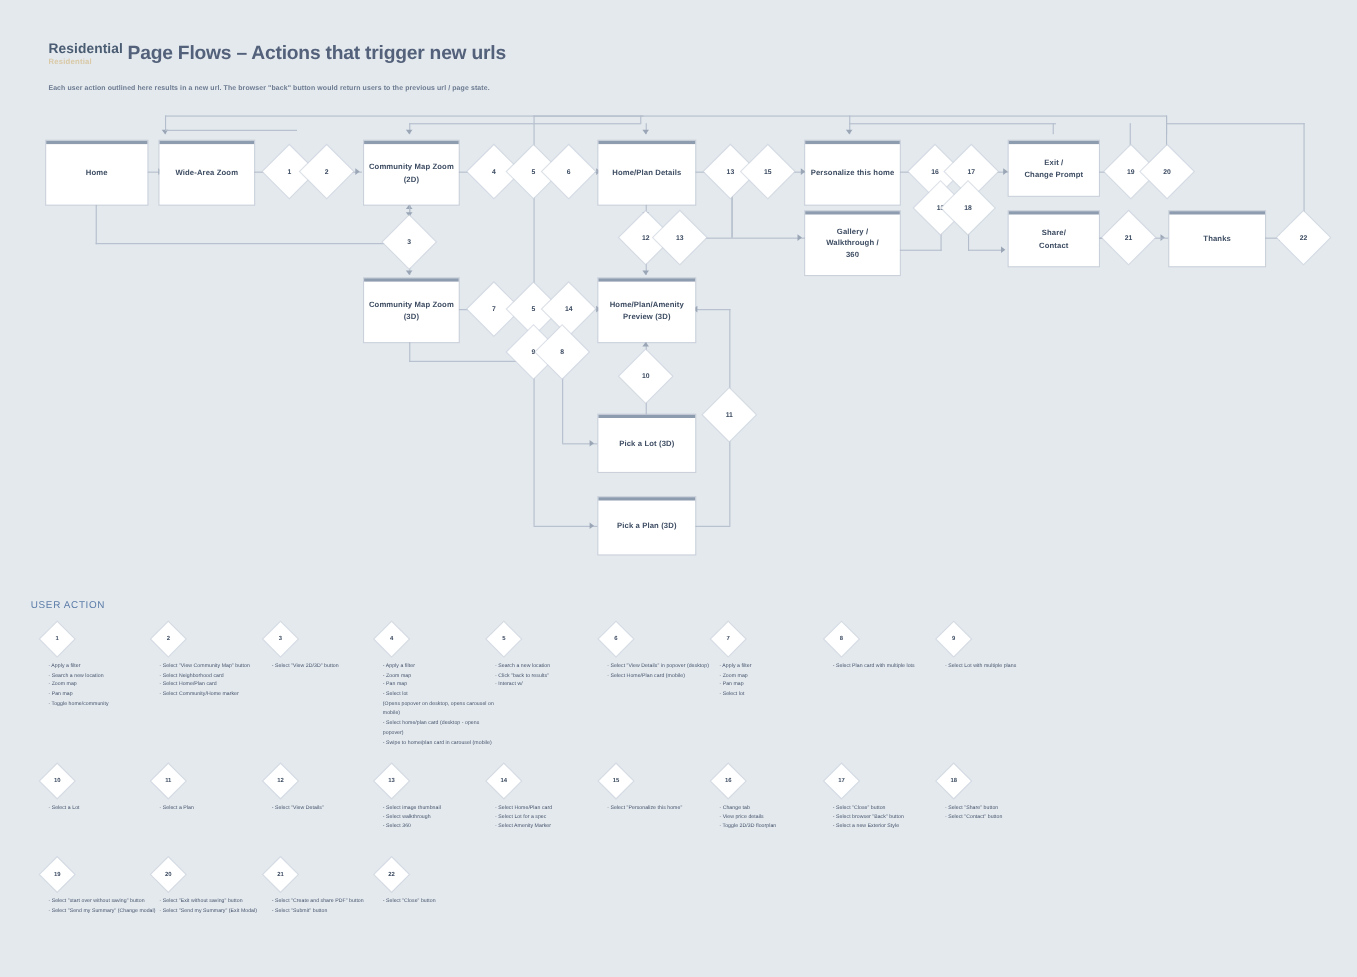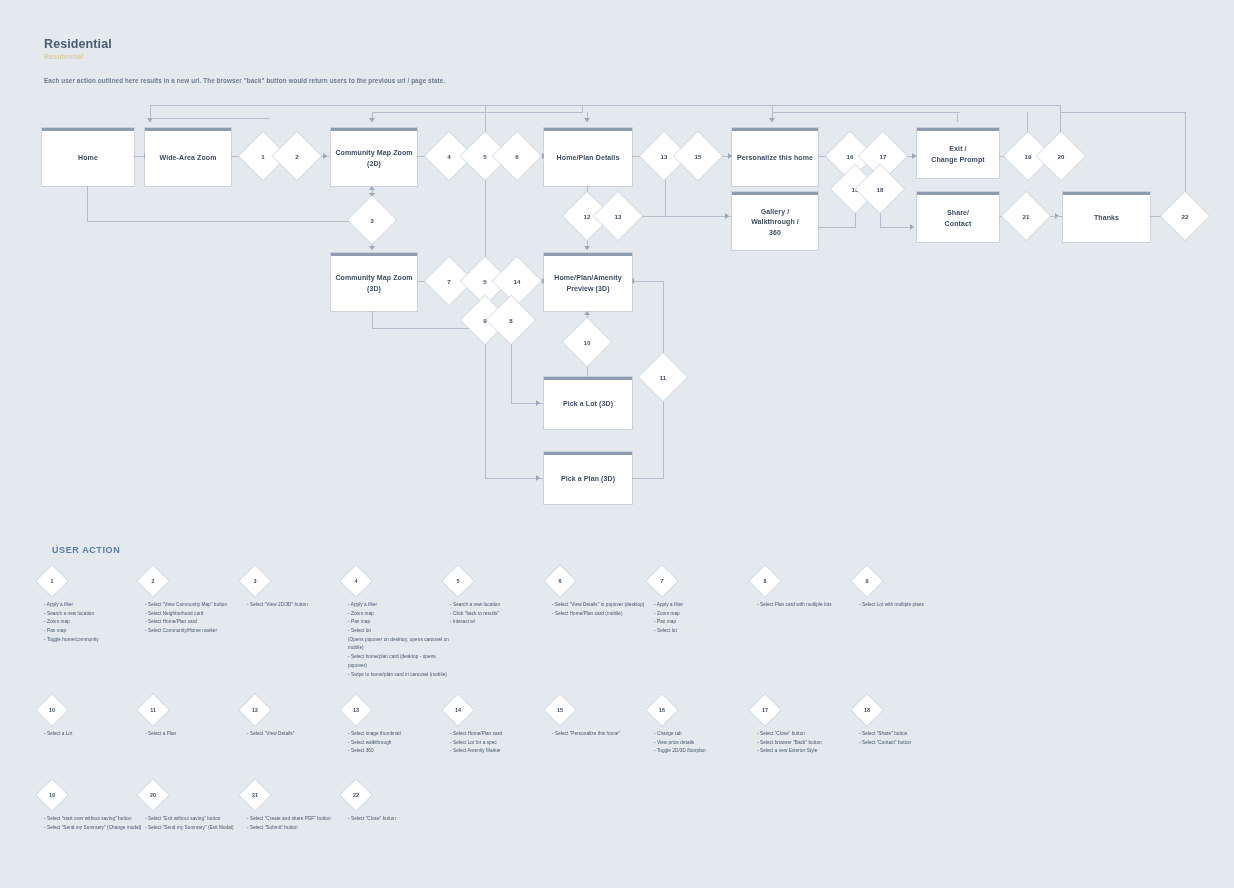--- a/index.html
+++ b/index.html
@@ -55,22 +55,22 @@
   .lh { height: 1px; }
   .lv { width: 1px; }
   .arw { position: absolute; width: 0; height: 0; }
   .arw.r { border-left: 4px solid #9aa6b6; border-top: 3px solid transparent; border-bottom: 3px solid transparent; }
   .arw.l { border-right: 4px solid #9aa6b6; border-top: 3px solid transparent; border-bottom: 3px solid transparent; }
   .arw.d { border-top: 4px solid #9aa6b6; border-left: 3px solid transparent; border-right: 3px solid transparent; }
   .arw.u { border-bottom: 4px solid #9aa6b6; border-left: 3px solid transparent; border-right: 3px solid transparent; }
 
   
   .legend-title {
-    position: absolute; left: 52px; top: 545px;
-    font-size: 9px; font-weight: 700; color: #5b7ca8; letter-spacing: .6px;
+    position: absolute; left: 28px; top: 545px;
+    font-size: 9px; font-weight: 400; color: #5b7ca8; letter-spacing: .6px;
   }
   .act { position: absolute; width: 105px; }
   .act .num {
     position: relative; width: 22px; height: 22px; margin-left: -3px;
     background: #fff; transform: rotate(45deg);
     box-shadow: 0 0 0 1px rgba(205,212,222,.7);
   }
   .act .num span {
     position: absolute; inset: 0; transform: rotate(-45deg);
     display: flex; align-items: center; justify-content: center;
@@ -84,20 +84,21 @@
 </style>
 </head>
 <body>
 
 <div id="root">
 
   <div class="logo">
     <div class="logo-main">Residential</div>
     <div class="logo-sub">Residential</div>
   </div>
+  <div class="page-title">Page Flows – Actions that trigger new urls</div>
   <div class="page-sub">Each user action outlined here results in a new url. The browser "back" button would return users to the previous url / page state.</div>
 
   <div>
 
     <div class="ln lh" style="left:134px;top:156px;width:12px"></div>
     <div class="arw r" style="left:144px;top:153px"></div>
 
     <div class="ln lh" style="left:231px;top:156px;width:14px"></div>
     <div class="arw r" style="left:243px;top:153px"></div>
 

